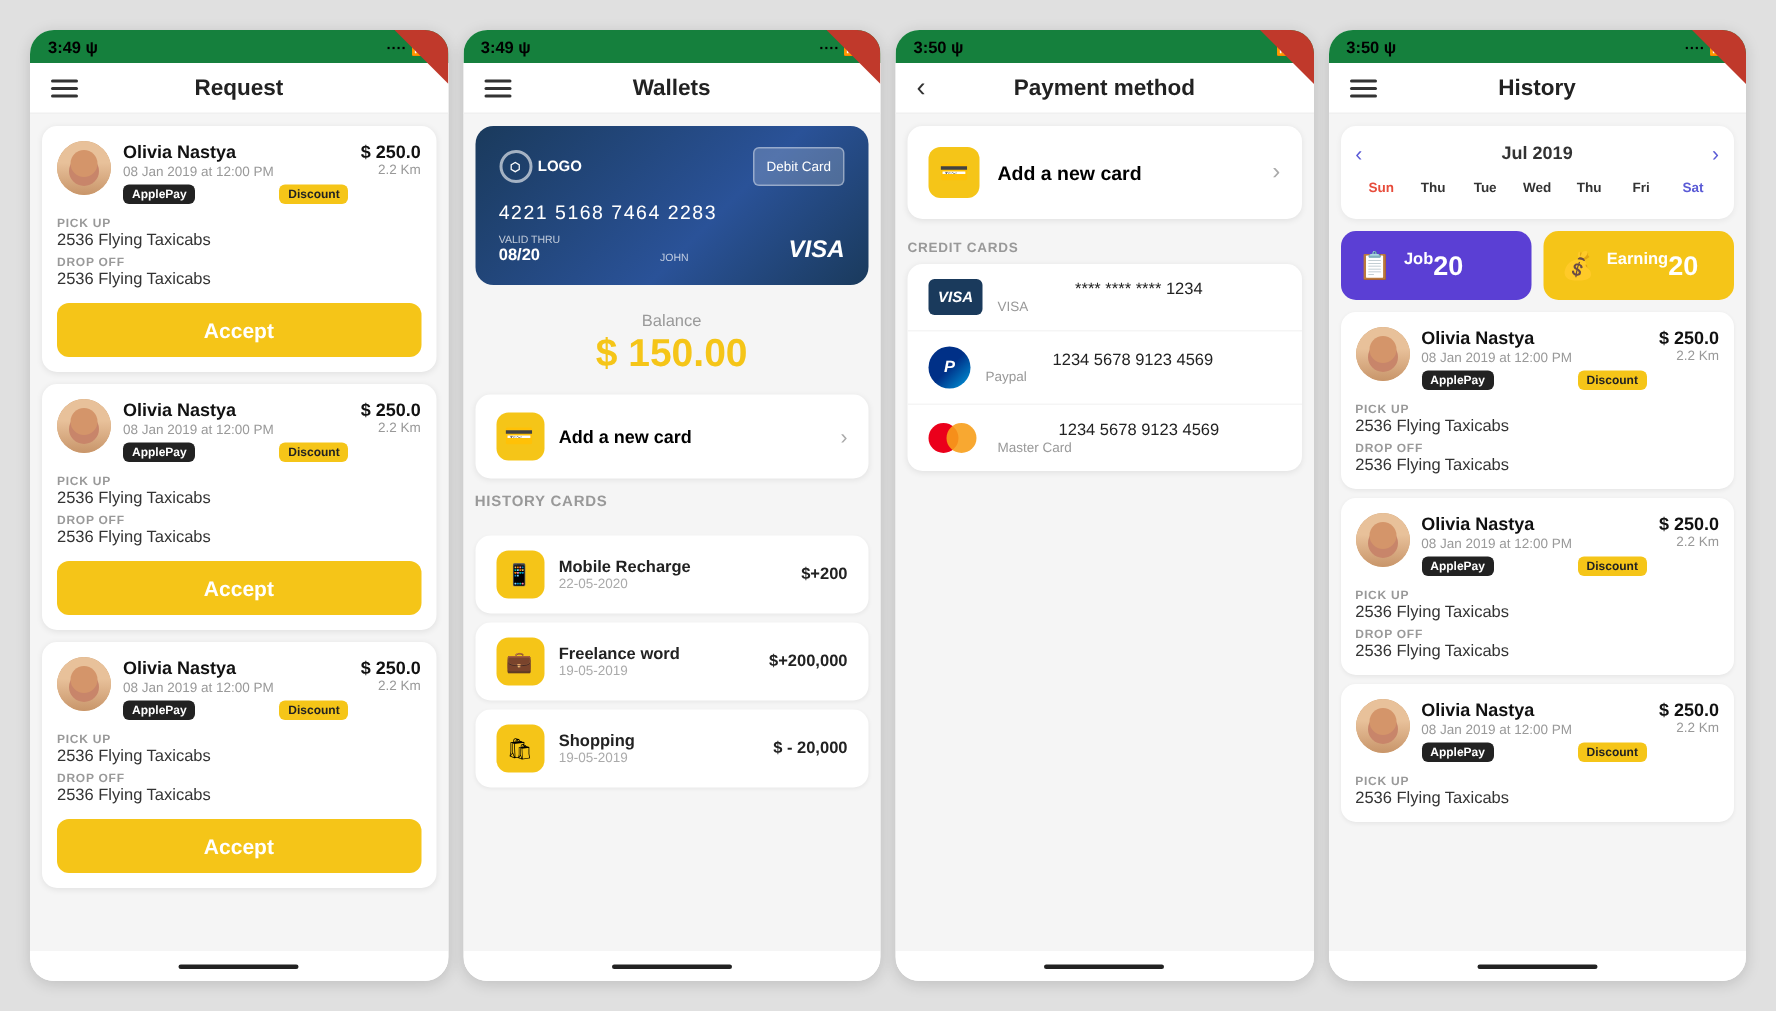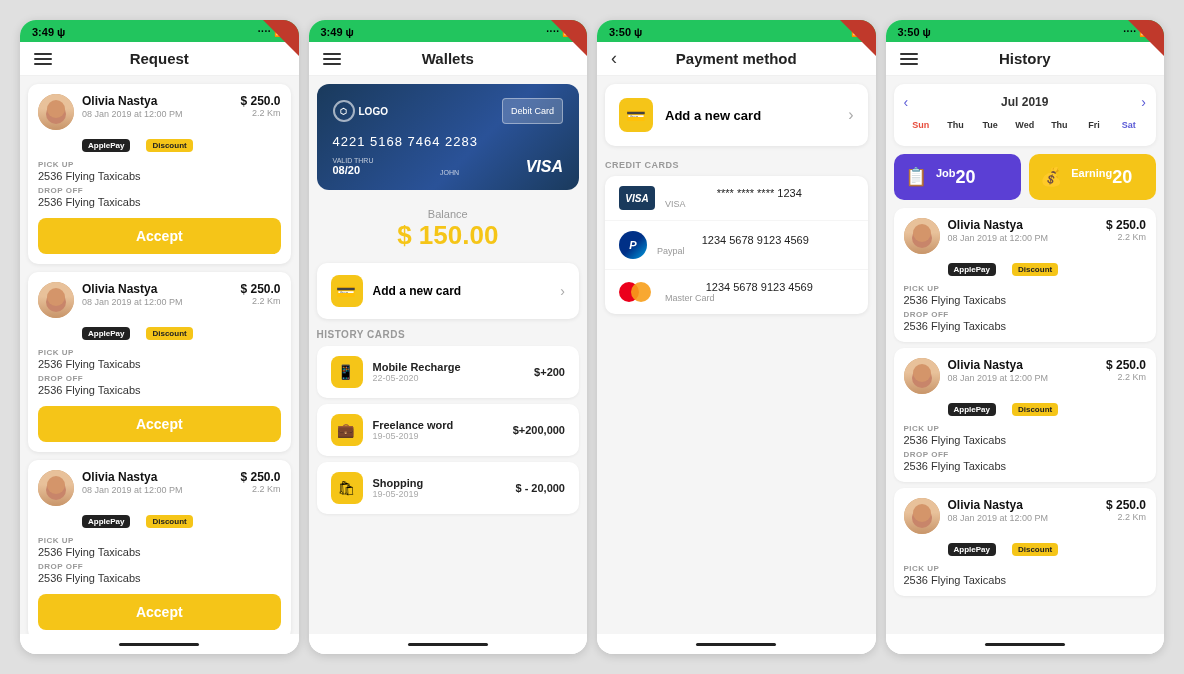--- a/index.html
+++ b/index.html
@@ -27,26 +27,26 @@
       overflow: hidden;
       display: flex;
       flex-direction: column;
       box-shadow: 0 2px 10px rgba(0,0,0,0.15);
       position: relative;
     }
     
     .status-bar {
       display: flex;
       justify-content: space-between;
-      align-items: flex-start;
+      align-items: center;
       padding: 6px 12px 4px;
       font-size: 11px;
       font-weight: 600;
       color: #000;
-      background: #22c55e;
+      background: #15803d;
     }
     .status-right {
       display: flex;
       align-items: center;
       gap: 3px;
       font-size: 10px;
     }
     
     .corner-ribbon {
       position: absolute;
@@ -186,21 +186,22 @@
       font-weight: 700;
       color: #111;
     }
     .user-dist {
       font-size: 9px;
       color: #999;
     }
     .badge-row {
       display: flex;
       gap: 16px;
-      margin-top: 20px;
+      margin-top: 4px;
+      justify-content: space-between;
     }
     .badge-applepay {
       background: #222;
       color: #fff;
       font-size: 8px;
       padding: 2px 6px;
       border-radius: 4px;
       font-weight: 600;
     }
     .badge-discount {
@@ -353,21 +354,21 @@
     .add-card-arrow {
       color: #aaa;
       font-size: 14px;
     }
     .history-section-title {
       font-size: 10px;
       color: #999;
       font-weight: 600;
       text-transform: uppercase;
       letter-spacing: 0.5px;
-      margin-bottom: 6px;
+      margin-bottom: 17px;
     }
     .history-item {
       display: flex;
       align-items: center;
       background: #fff;
       border-radius: 10px;
       padding: 10px 14px;
       margin-bottom: 6px;
       box-shadow: 0 1px 3px rgba(0,0,0,0.06);
     }

